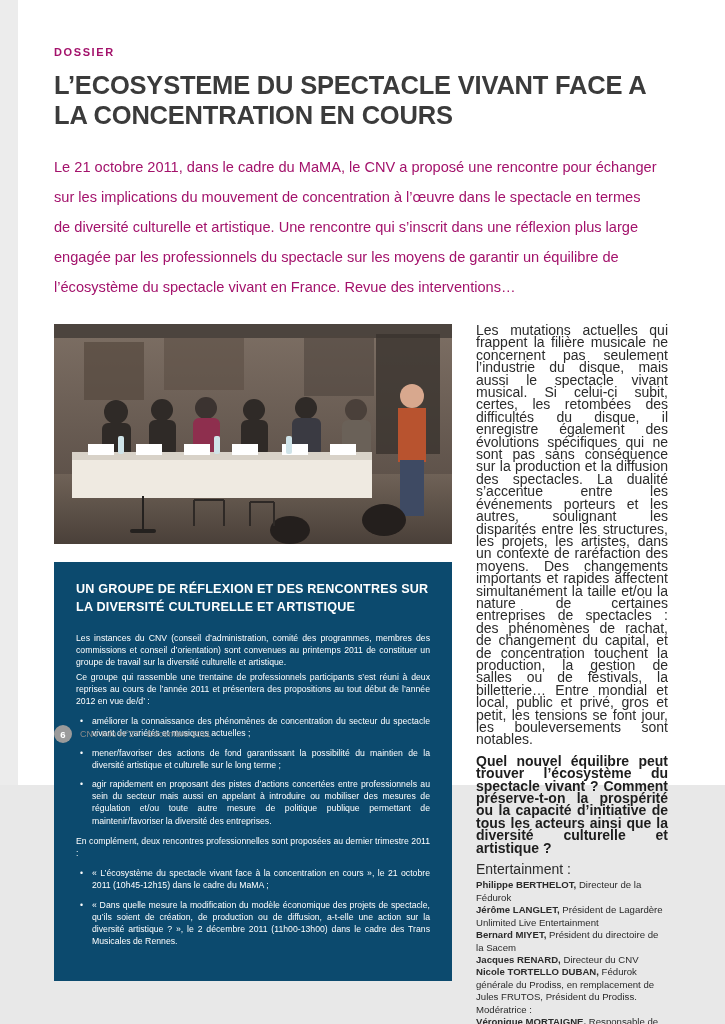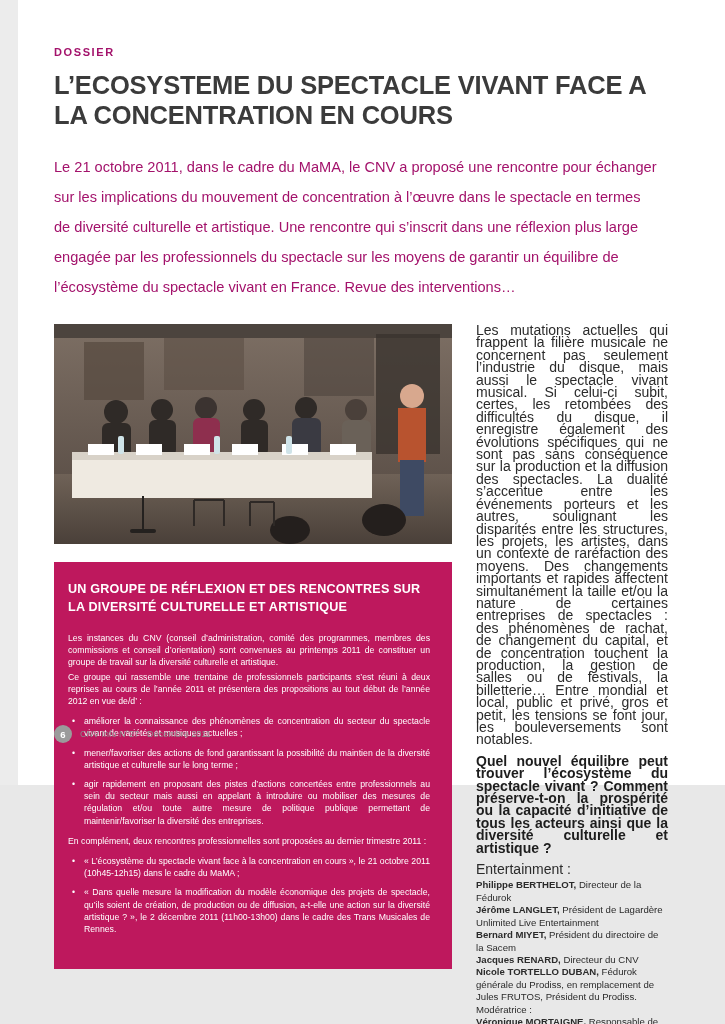--- a/index.html
+++ b/index.html
@@ -102,24 +102,24 @@
     line-height: 12.4px;
   }
   .interv-list .n { font-weight: bold; }
 
   
   .magenta {
     position: absolute;
     left: 0;
     top: 238px;
     width: 398px;
-    background: #be185d;
+    background: #0c4a6e;
     color: #ffffff;
     box-sizing: border-box;
-    padding: 18px 22px 26px 14px;
+    padding: 18px 22px 26px 22px;
   }
   .magenta h2 {
     margin: 0 0 16px 0;
     font-size: 12.6px;
     line-height: 18px;
     font-weight: bold;
     letter-spacing: 0.2px;
   }
   .magenta p {
     margin: 0 0 8px 0;

